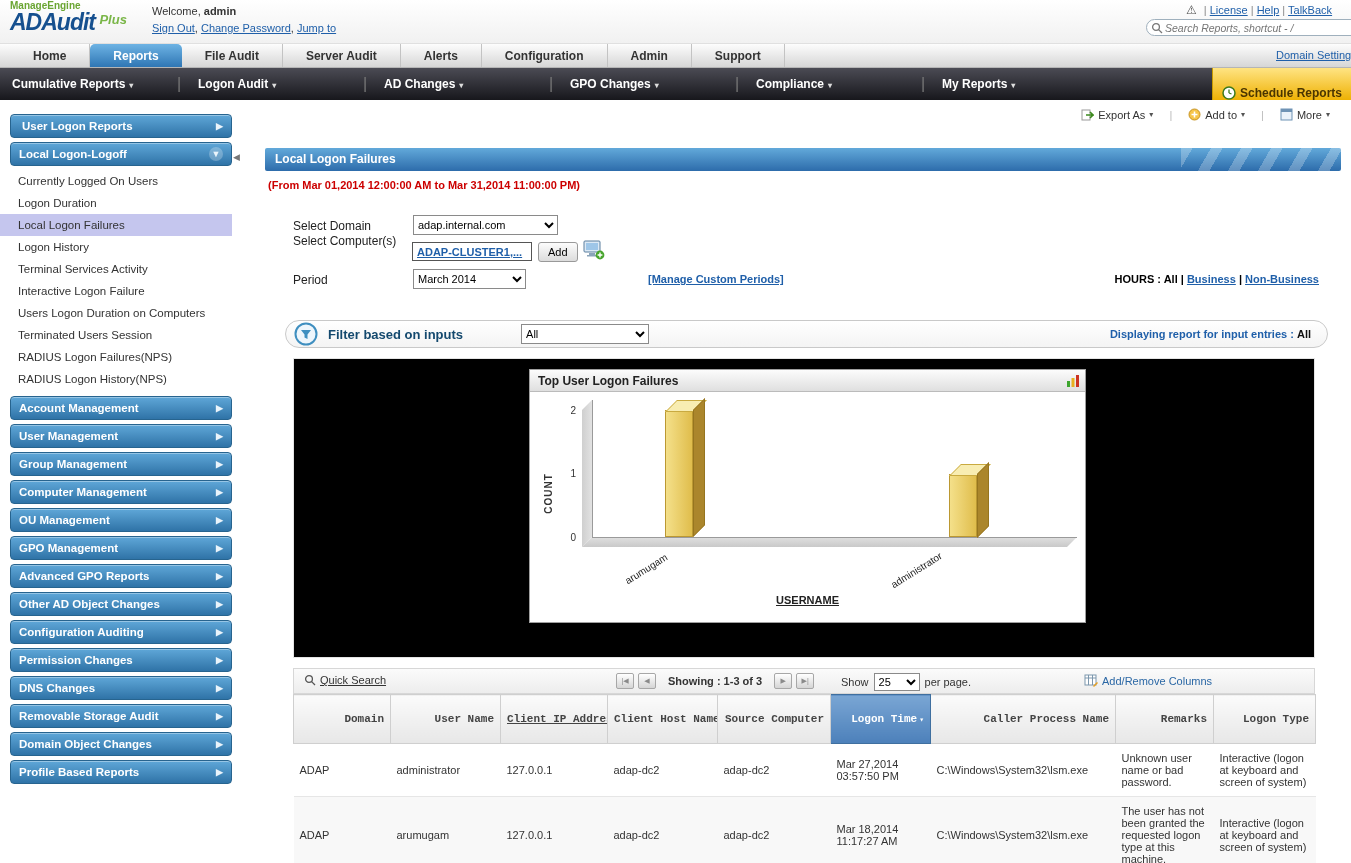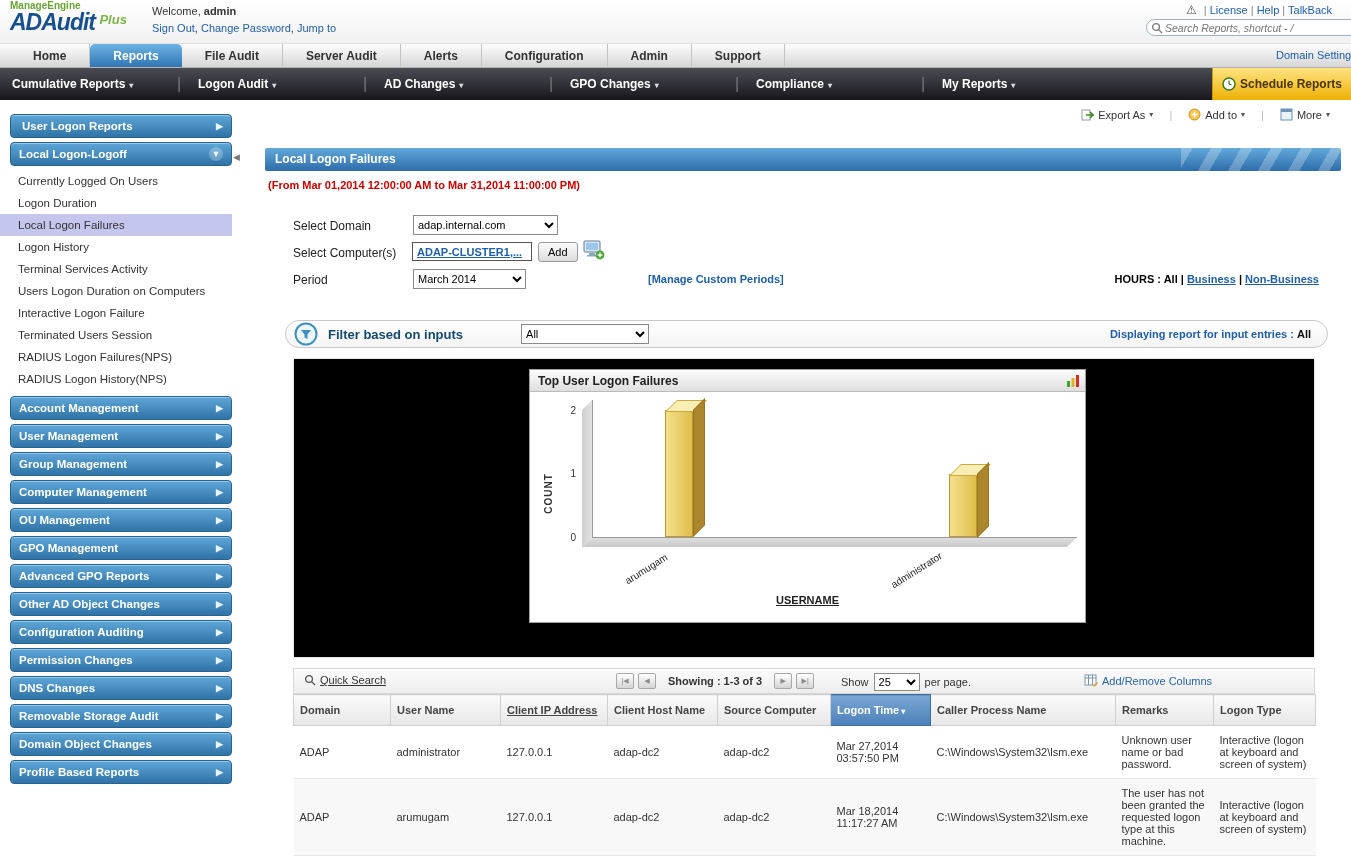--- a/index.html
+++ b/index.html
@@ -9,21 +9,21 @@
   
   .top-header { position:absolute; left:0; top:0; width:100%; height:44px;
     background:linear-gradient(#ffffff,#f1f1f1); border-bottom:1px solid #e0e0e0; }
   .logo { position:absolute; left:10px; top:1px; line-height:1; }
   .logo .brand { color:#6aa532; font-size:10px; font-weight:bold; display:block; }
   .logo .product { color:#16508f; font-size:23px; font-weight:bold; font-style:italic; letter-spacing:-1px; }
   .logo .plus { color:#7ab648; font-size:13px; font-weight:bold; font-style:italic; vertical-align:super; }
   .welcome-block { position:absolute; left:152px; top:5px; font-size:11px; color:#333; }
   .welcome-block b { font-weight:bold; }
   .session-links { margin-top:5px; }
-  .session-links a, .link { color:#1f5fa9; cursor:pointer; font-size:11px; }
+  .session-links a, .link { color:#1f5fa9; text-decoration:underline; cursor:pointer; font-size:11px; }
   .utility { position:absolute; left:1186px; top:3px; white-space:nowrap; font-size:11px; color:#888; }
   .utility .warn { color:#4a4a4a; font-size:12px; margin-right:4px; }
   .search-box { position:absolute; left:1146px; top:19px; width:220px; height:17px; background:#fff;
     border:1px solid #9fb0bd; border-radius:9px; }
   .search-box svg { position:absolute; left:4px; top:2px; }
   .search-box input { position:absolute; left:18px; top:0; width:190px; height:15px; border:none; outline:none;
     font-size:10.5px; font-style:italic; color:#666; background:transparent; font-family:"Liberation Sans", sans-serif; }
 
   
   .tabbar { position:absolute; left:0; top:44px; width:100%; height:24px;
@@ -34,21 +34,21 @@
   .domain-settings { position:absolute; left:1276px; top:5px; white-space:nowrap; }
 
   
   .subnav { position:absolute; left:0; top:68px; width:100%; height:32px;
     background:linear-gradient(#4b4b54,#17171c); display:flex; align-items:center; color:#fff; }
   .subnav-item { width:172px; padding-left:12px; font-size:12px; font-weight:bold; cursor:pointer; white-space:nowrap; }
   .subnav-item .dd { font-size:8px; margin-left:4px; color:#ddd; }
   .subnav-sep { color:#777; width:14px; text-align:center; }
   .schedule-btn { position:absolute; right:0; top:0; width:139px; height:32px;
     background:linear-gradient(#ffe483,#eeb104); color:#4a3500; font-size:12px; font-weight:bold;
-    display:flex; align-items:center; justify-content:center; gap:4px; cursor:pointer; border-left:1px solid #c89a00; }
+    display:flex; align-items:flex-end; justify-content:center; gap:4px; cursor:pointer; border-left:1px solid #c89a00; }
 
   
   .sidebar { position:absolute; left:0; top:100px; width:250px; height:763px; background:#fff; overflow:hidden; }
   .side-btn { margin:4px 18px 4px 10px; height:24px; border-radius:4px;
     background:linear-gradient(#5fa7d8,#2f73a7); border:1px solid #27648f; color:#fff; font-weight:bold;
     font-size:11.5px; display:flex; align-items:center; justify-content:space-between; padding:0 8px;
     cursor:pointer; box-shadow:inset 0 1px 0 rgba(255,255,255,.35); white-space:nowrap; }
   .side-btn:first-child { margin-top:14px;padding-left:11px; }
   .side-btn .arr { font-size:9px; color:#eaf4fb; }
   .side-btn .arr.circ { width:14px; height:14px; border-radius:50%; background:rgba(255,255,255,.25);
@@ -130,21 +130,21 @@
     border-radius:2px; font-size:7px; color:#8a8a8a; display:flex; align-items:center; justify-content:center; cursor:pointer; }
   .showing { font-weight:bold; margin:0 8px; white-space:nowrap; }
   .showgrp { position:absolute; left:547px; top:4px; display:flex; align-items:center; gap:5px; }
   .show-select { width:46px; height:18px; }
   .addrem { position:absolute; left:790px; top:5px; display:flex; align-items:center; gap:4px; cursor:pointer; }
   .addrem span { color:#2a67a5; }
 
   table.report { position:absolute; left:43px; top:594px; width:1022px; border-collapse:collapse; table-layout:fixed;
     font-size:11px; color:#333; }
   table.report th { background:linear-gradient(#fbfbfb,#e7e7e7); border:1px solid #cfcfcf; border-left:none;
-    font-weight:bold; text-align:left; padding:9px 6px; color:#444; white-space:nowrap; overflow:hidden; cursor:pointer; }
+    font-weight:bold; text-align:right; padding:18px 6px; color:#444; white-space:nowrap; overflow:hidden; cursor:pointer;font-family:Liberation Mono, monospace; }
   table.report th:first-child { border-left:1px solid #cfcfcf; }
   table.report th.sorted { background:linear-gradient(#7aa6d4,#4c80ba); color:#fff; border-color:#3f6f9f; }
   table.report th.underlined span { text-decoration:underline; }
   table.report td { padding:8px 6px; vertical-align:middle; border-bottom:1px solid #e6e6e6; word-wrap:break-word; }
   tr.row-alt td { background:#f8f8f8; }
   .sort-arrow { font-size:8px; margin-left:2px; }
 </style>
 </head>
 <body>
 
@@ -220,22 +220,22 @@
     <div class="side-btn">
       <span>Local Logon-Logoff</span>
         <span class="arr circ">▼</span>
     </div>
     <div class="sub-items">
       <div class="sub-item">Currently Logged On Users</div>
       <div class="sub-item">Logon Duration</div>
       <div class="sub-item selected">Local Logon Failures</div>
       <div class="sub-item">Logon History</div>
       <div class="sub-item">Terminal Services Activity</div>
+      <div class="sub-item">Interactive Logon Failure</div>
       <div class="sub-item">Users Logon Duration on Computers</div>
-      <div class="sub-item">Interactive Logon Failure</div>
       <div class="sub-item">Terminated Users Session</div>
       <div class="sub-item">RADIUS Logon Failures(NPS)</div>
       <div class="sub-item">RADIUS Logon History(NPS)</div>
     </div>
     <div class="side-btn">
         <span>Account Management</span>
         <span class="arr">▶</span>
       </div>
     <div class="side-btn">
         <span>User Management</span>
@@ -322,21 +322,21 @@
           <span class="dd">▾</span>
       </div>
     </div>
 
     <div class="title-bar"><span>Local Logon Failures</span></div>
     <div class="date-range">(From Mar 01,2014 12:00:00 AM to Mar 31,2014 11:00:00 PM)</div>
 
     <label class="form-label" style="top:119px;">Select Domain</label>
     <select class="sel dom-select"><option>adap.internal.com</option></select>
 
-    <label class="form-label" style="top:146px;">Select Computer(s)</label>
+    <label class="form-label" style="top:134px;">Select Computer(s)</label>
     <input class="comp-input" value="ADAP-CLUSTER1,..." style="">
     <button class="add-btn">Add</button>
     <svg class="comp-icon" width="22" height="20" viewBox="0 0 22 20">
         <rect x="1" y="1" width="16" height="11" rx="1" fill="#dce9f5" stroke="#5a7e9e"></rect>
         <rect x="3" y="3" width="12" height="7" fill="#9ec6e8"></rect>
         <rect x="6" y="13" width="6" height="2" fill="#8aa4ba"></rect>
         <rect x="4" y="15" width="10" height="1.5" fill="#8aa4ba"></rect>
         <circle cx="17" cy="15" r="4.4" fill="#49a52e"></circle>
         <path d="M17 12.6 V17.4 M14.6 15 H19.4" stroke="#fff" stroke-width="1.4"></path>
       </svg>

